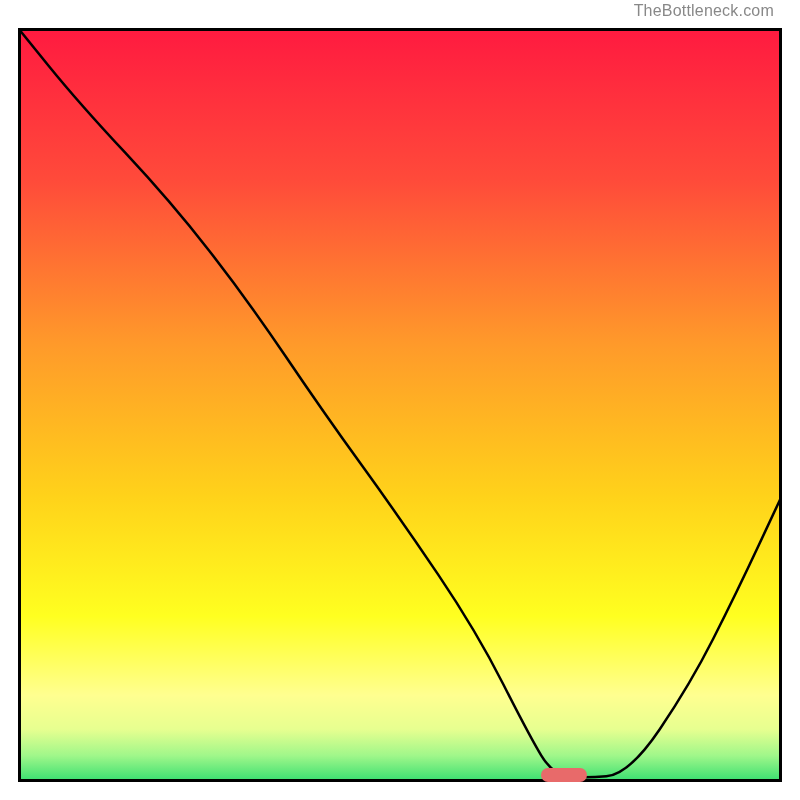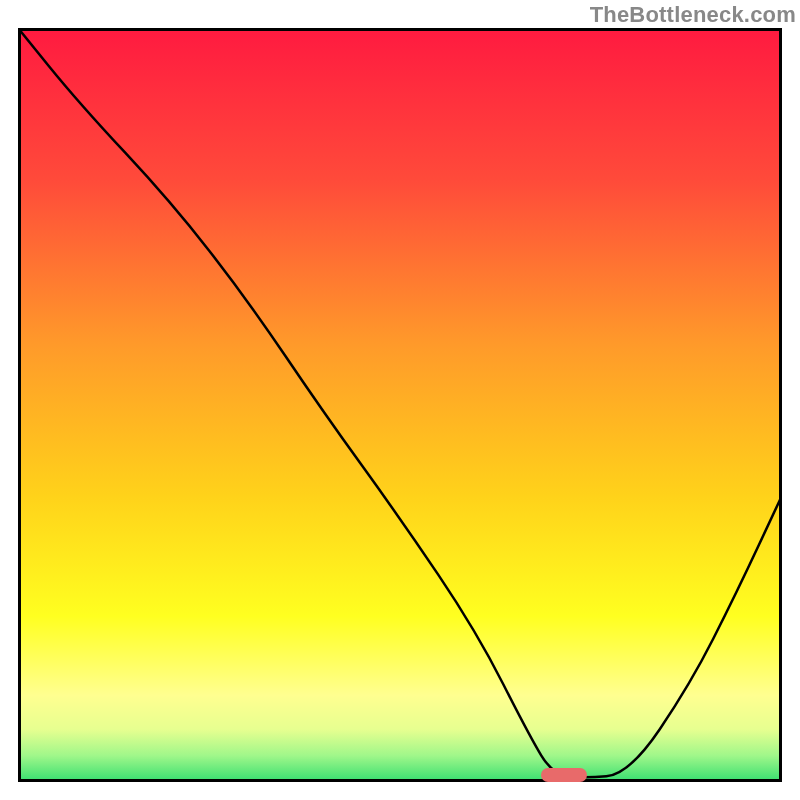--- a/index.html
+++ b/index.html
@@ -12,23 +12,23 @@
     overflow: hidden;
   }
   .canvas {
     position: relative;
     width: 800px;
     height: 800px;
   }
   .watermark {
     position: absolute;
     top: 2px;
-    right: 4px;
-    font-size: 22px;
-    font-weight: 700;
+    right: 26px;
+    font-size: 16px;
+    font-weight: 400;
     color: #888888;
     letter-spacing: 0.2px;
   }
   .plot-frame {
     position: absolute;
     left: 18px;
     top: 28px;
     width: 764px;   
     height: 754px;  
     box-sizing: border-box;

